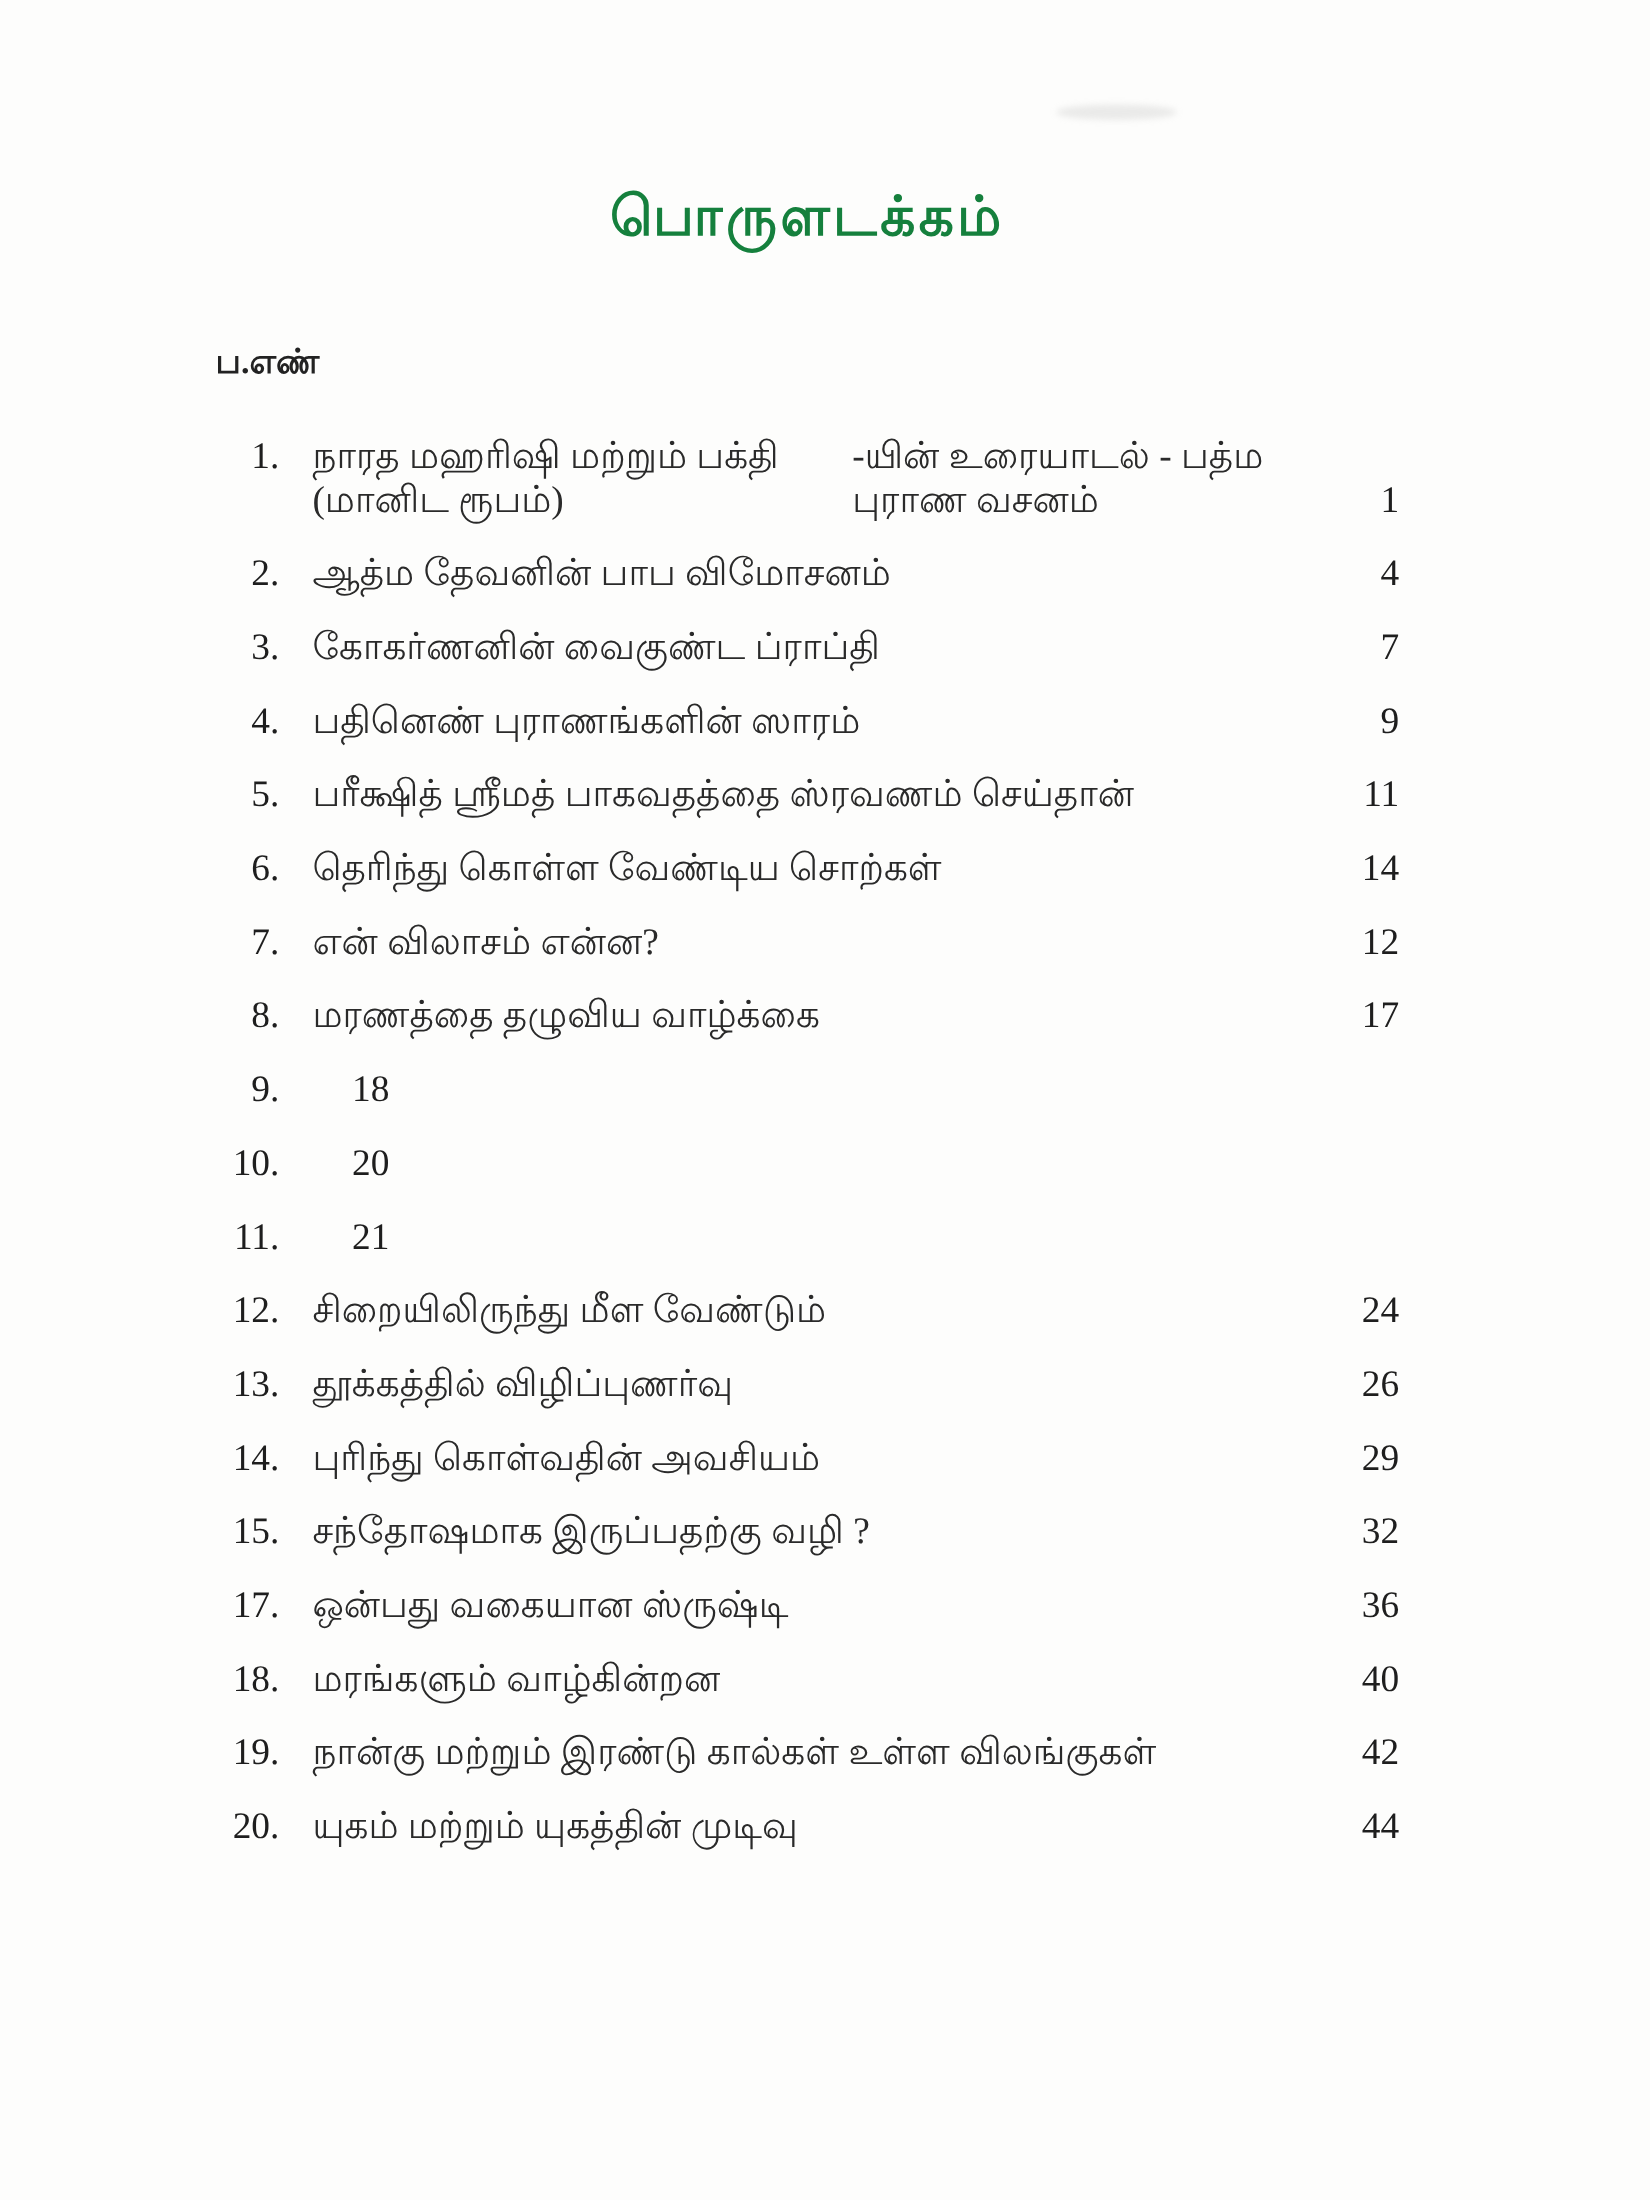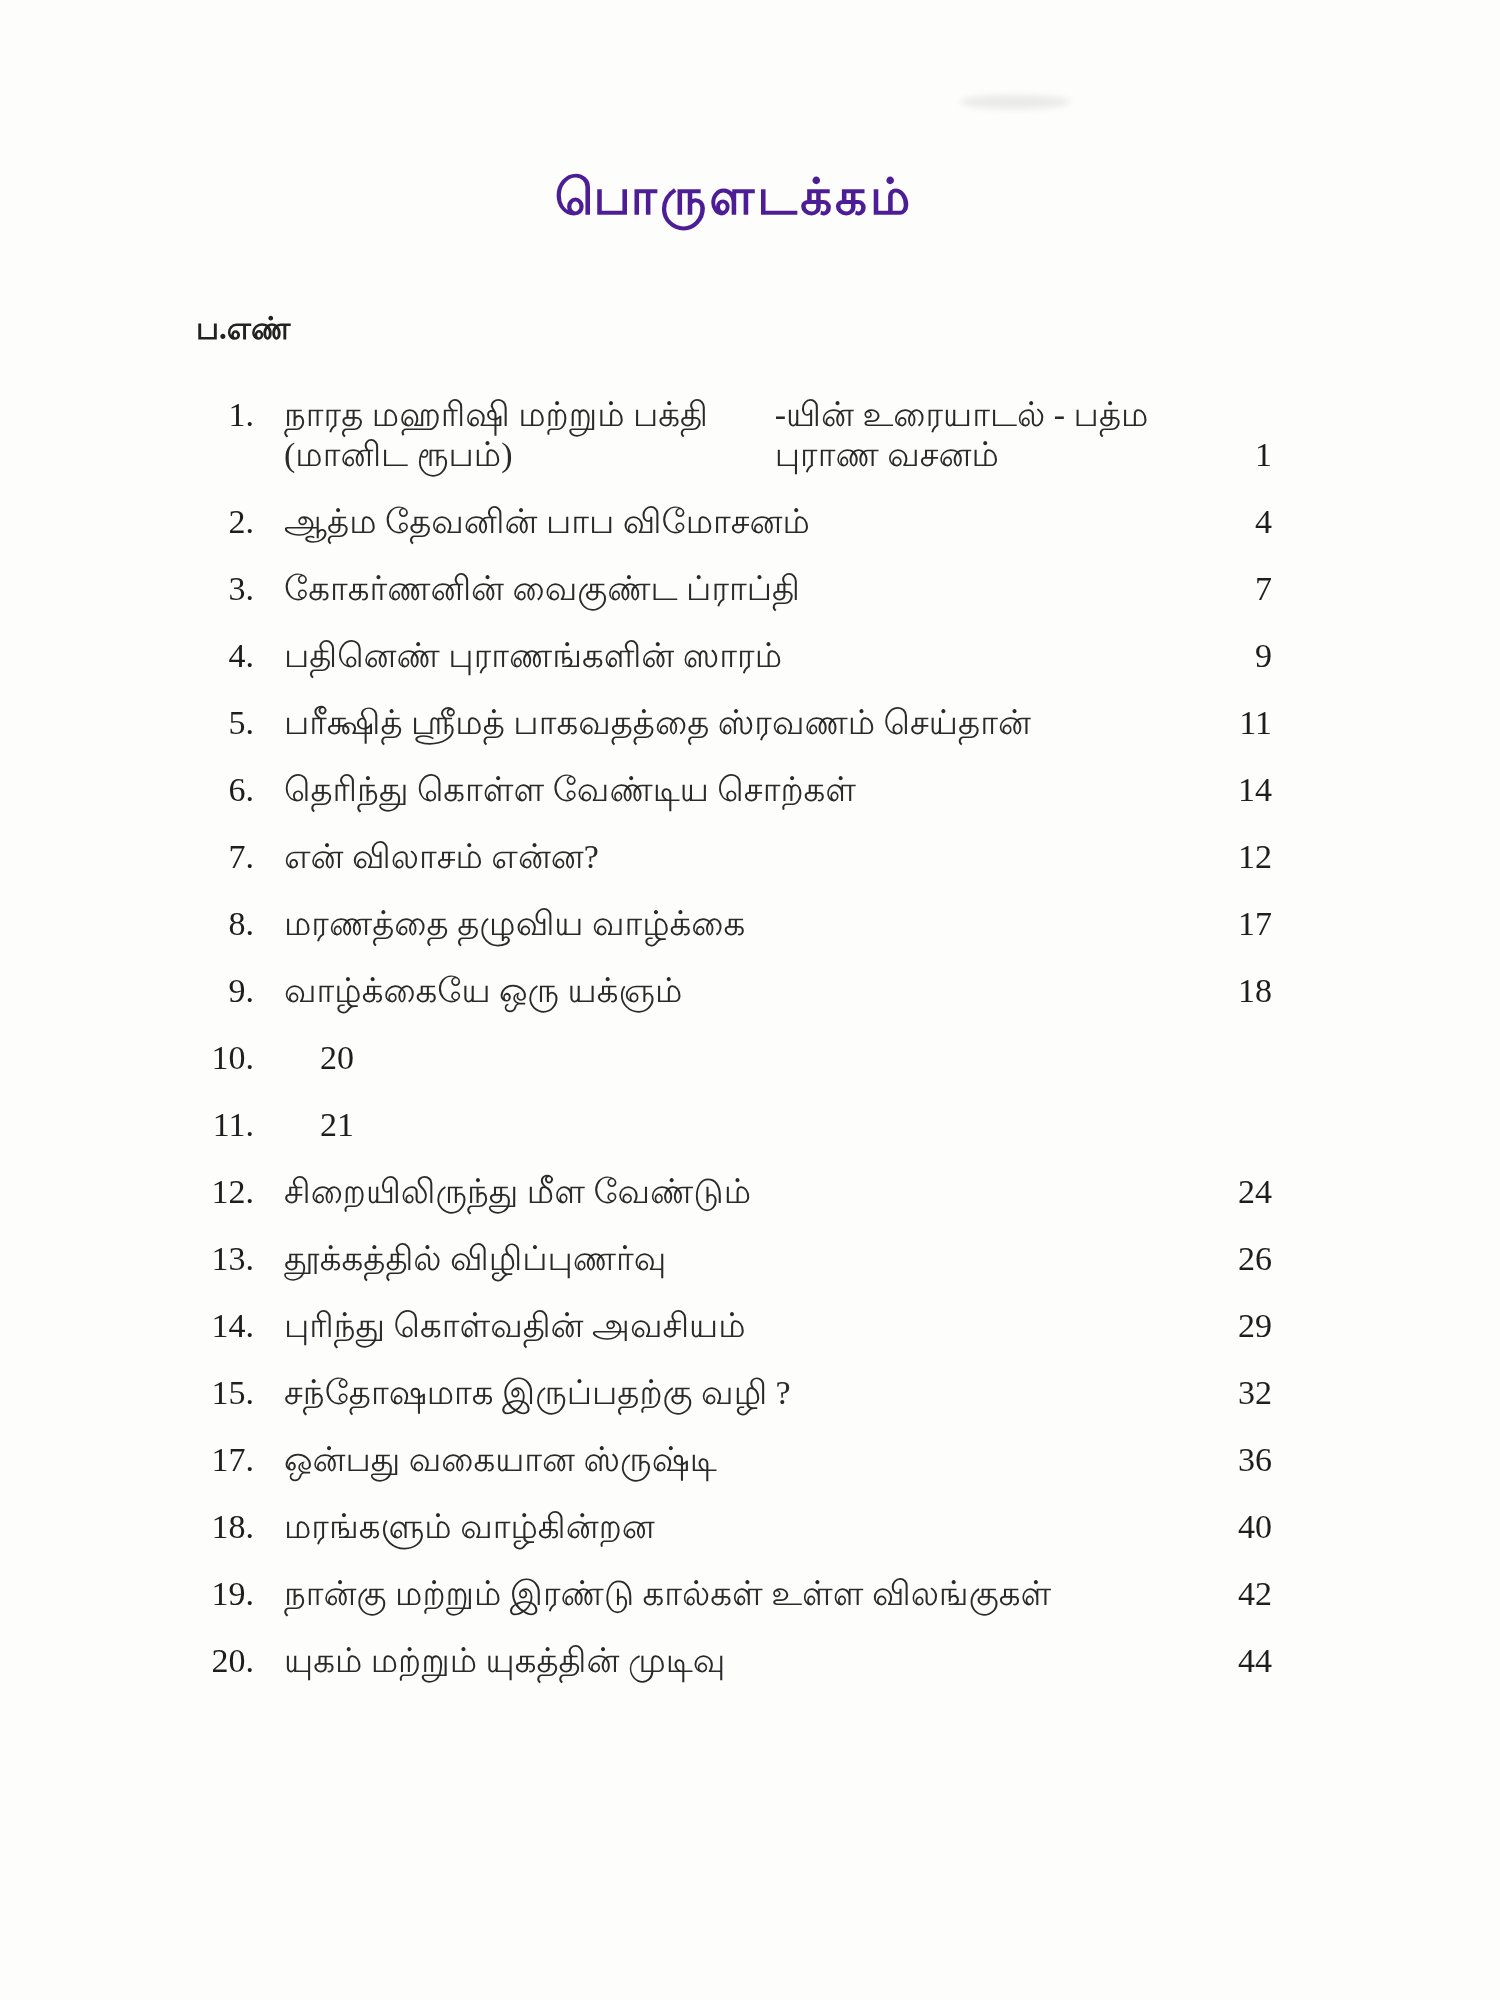--- a/index.html
+++ b/index.html
@@ -18,21 +18,21 @@
     font-family: "Liberation Serif", "DejaVu Serif", serif;
     color: #242424;
     overflow: hidden;
   }
   .title {
     margin: 0;
     text-align: center;
     font-size: 50px;
     font-weight: 700;
     letter-spacing: 3px;
-    color: #4c1d95;
+    color: #15803d;
   }
   .col-header {
     margin-top: 78px;
     font-size: 31px;
     font-weight: 700;
     color: #222;
   }
   .toc {
     margin-top: 44px;
   }
@@ -143,23 +143,20 @@
   <div class="row">
     <div class="num">8.</div>
     <div class="entry-title">
           <div>மரணத்தை தழுவிய வாழ்க்கை</div>
         </div>
     <div class="pg">17</div>
   </div>
 
   <div class="row">
     <div class="num">9.</div>
-    <div class="entry-title">
-          <div>வாழ்க்கையே ஒரு யக்ஞம்</div>
-        </div>
     <div class="pg">18</div>
   </div>
 
   <div class="row">
     <div class="num">10.</div>
     <div class="pg">20</div>
   </div>
 
   <div class="row">
     <div class="num">11.</div>

